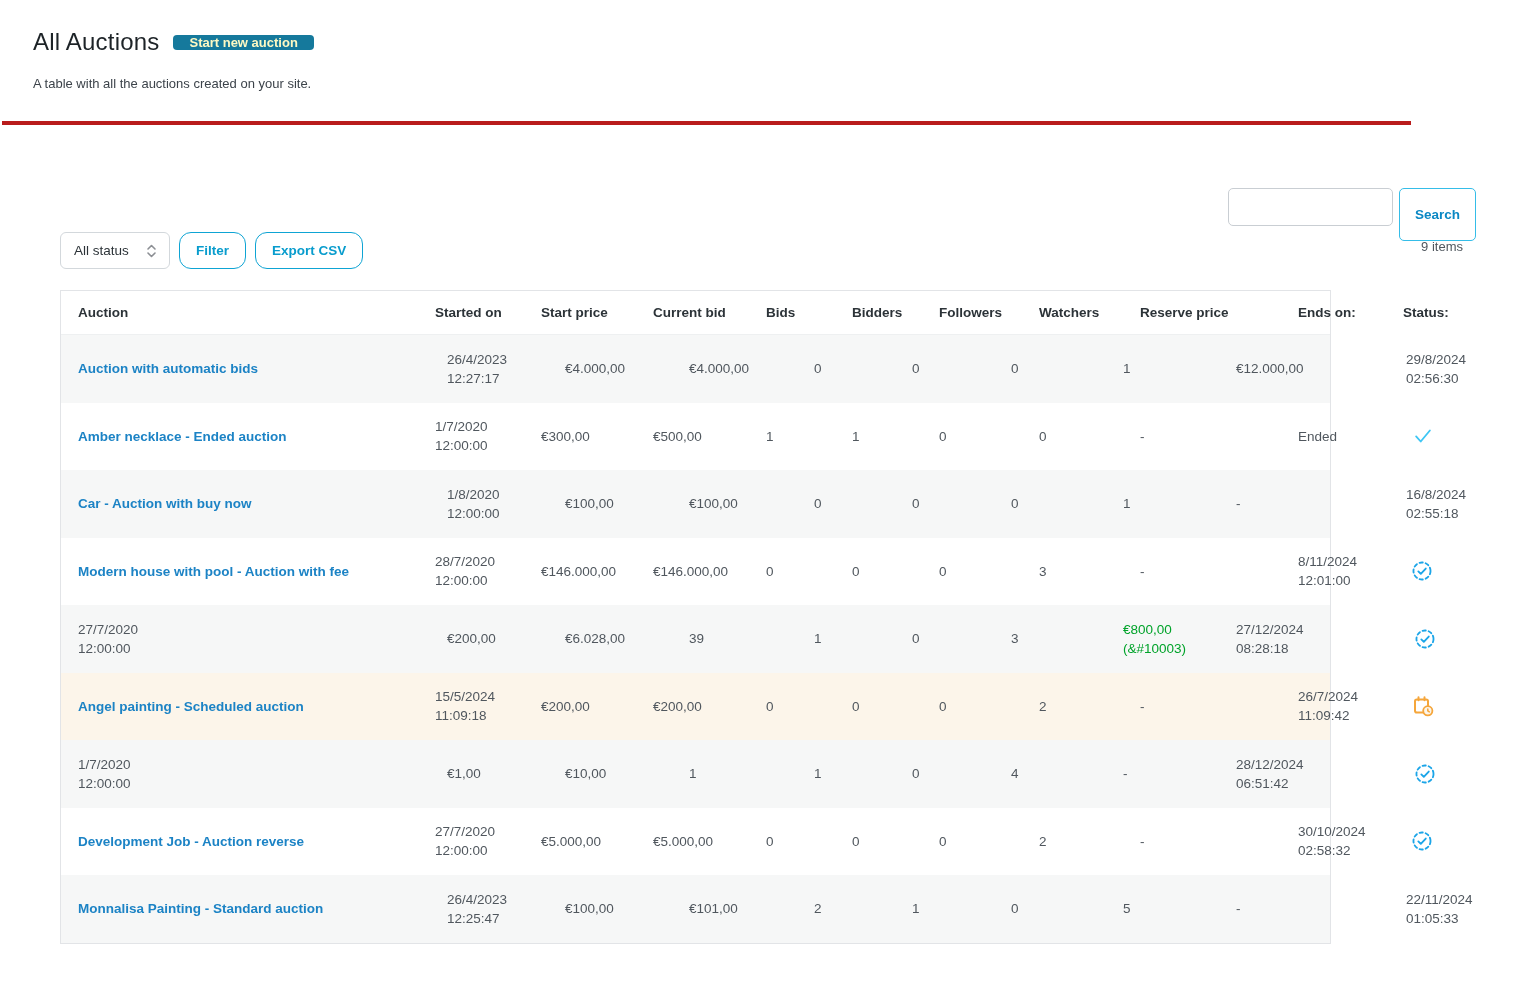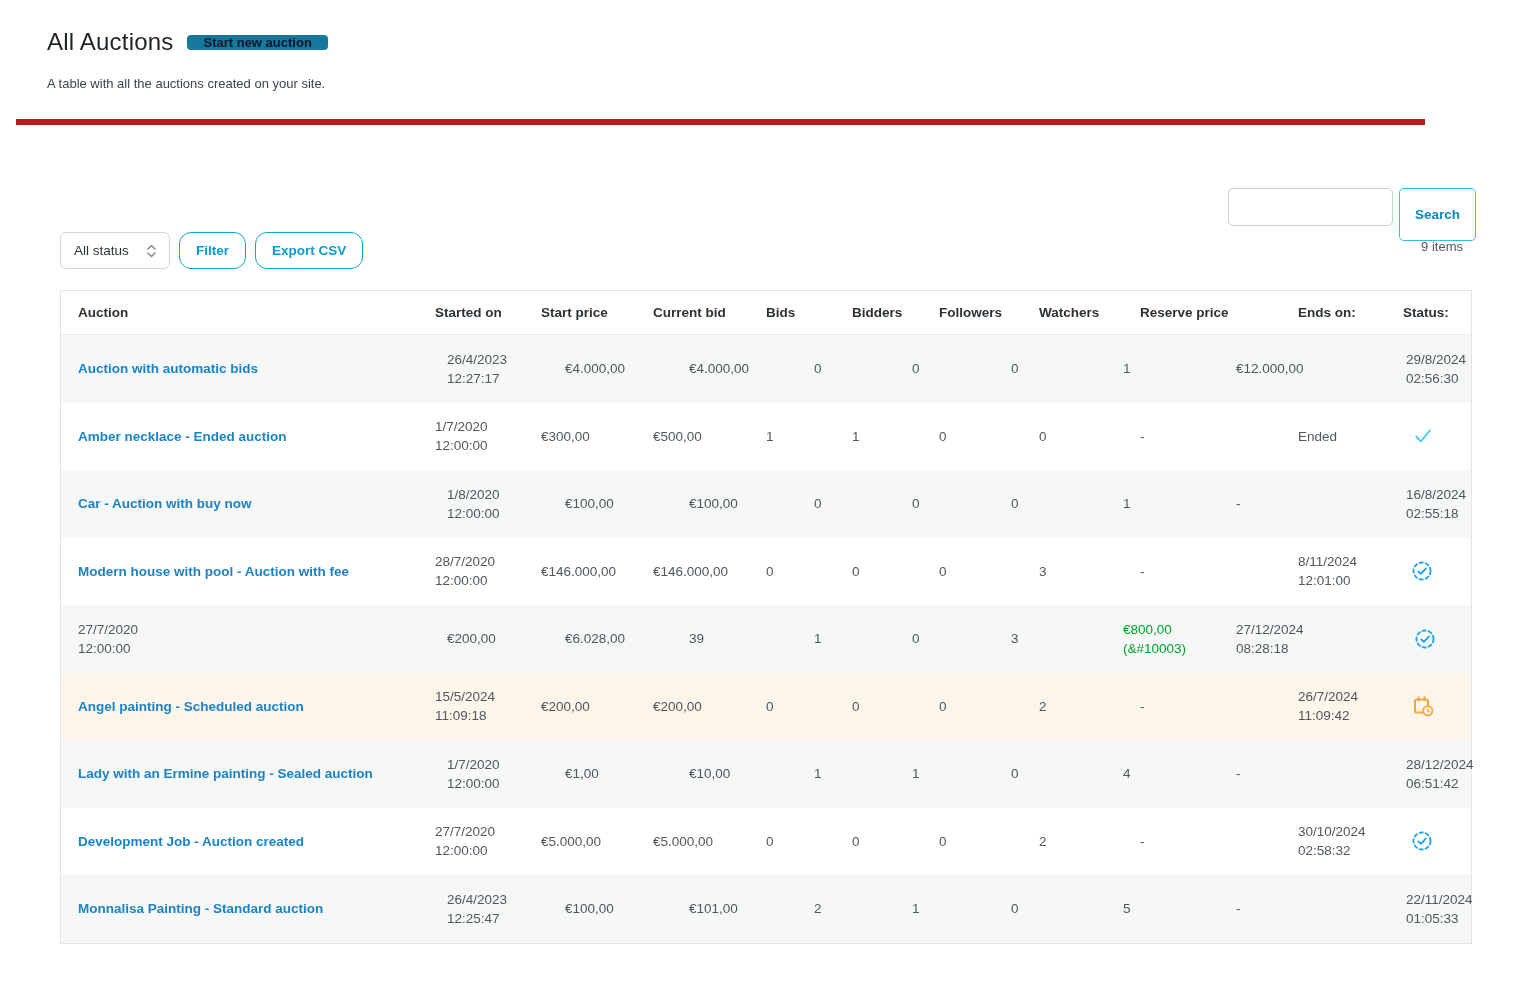--- a/index.html
+++ b/index.html
@@ -3,27 +3,27 @@
 <meta charset="utf-8">
 <style>
   * { margin: 0; padding: 0; box-sizing: border-box; }
   html, body { background: #fff; }
   body {
     width: 1526px; height: 998px; position: relative; overflow: hidden;
     font-family: "Liberation Sans", sans-serif; color: #3c434a;
   }
   
   .page-header {
-    position: absolute; left: 16px; top: 0; width: 1409px; height: 125px;
-    background: #fff; border-bottom: 6px solid #b91c1c;
+    position: absolute; left: 2px; top: 0; width: 1409px; height: 125px;
+    background: #fff; border-bottom: 4px solid #b91c1c;
   }
   .title-row { position: absolute; left: 31px; top: 28px; display: flex; align-items: center; gap: 14px; }
   h1.page-title { font-size: 24px; font-weight: 500; color: #1d2327; letter-spacing: .2px; }
   .start-btn {
-    background: #15799c; color: #0f172a; border: none; border-radius: 4px;
+    background: #15799c; color: #fef9c3; border: none; border-radius: 4px;
     font-family: inherit; font-size: 13px; font-weight: 600;
     padding: 0 16px; cursor: pointer;
   }
   .page-subtitle { position: absolute; left: 31px; top: 76px; font-size: 13px; color: #3c434a; }
 
   
   .search-area { position: absolute; top: 188px; left: 1228px; display: flex; gap: 6px; }
   .search-input {
     width: 165px; height: 38px; border: 1px solid #c9ced3; border-radius: 5px;
     font-family: inherit; font-size: 13px; padding: 0 10px; outline: none; background: #fff;
@@ -42,21 +42,21 @@
     padding: 0 12px 0 13px; font-size: 13.5px; color: #2c3338; cursor: pointer; gap: 14px;
   }
   .cyan-btn {
     height: 37px; padding: 0 16px; background: #fff; border: 1.5px solid #0ea4d4;
     border-radius: 12px; color: #089ccd; font-family: inherit; font-size: 13.5px;
     font-weight: 700; cursor: pointer;
   }
 
   
   .auction-table {
-    position: absolute; left: 60px; top: 290px; width: 1412px;
+    position: absolute; left: 60px; top: 290px; width: 1271px;
     background: #0c4a6e; border: 1px solid #e2e4e7;
   }
   .t-row {
     display: grid;
     grid-template-columns: 357px 106px 112px 113px 86px 87px 100px 101px 158px 105px 1fr;
     padding-left: 17px; align-items: center;
   }
   .t-head { height: 44px; background: #fff; border-bottom: 1px solid #eef0f1; }
   .t-head .hcell { font-size: 13.5px; font-weight: 700; color: #2c3338; }
   .t-body .t-row { height: 67.5px; }
@@ -255,21 +255,20 @@
         <div class="status-cell">
           <svg width="24" height="24" viewBox="0 0 24 24">
             <rect x="4" y="5.5" width="13" height="13" rx="1.8" fill="none" stroke="#f5a63b" stroke-width="2"></rect>
             <path d="M7.5 3.2v3 M13.5 3.2v3" fill="none" stroke="#f5a63b" stroke-width="2" stroke-linecap="round"></path>
             <circle cx="16.8" cy="16.8" r="4.6" fill="#fcf5ea" stroke="#f5a63b" stroke-width="1.8"></circle>
             <path d="M16.8 14.9v2l1.5 1" fill="none" stroke="#f5a63b" stroke-width="1.5" stroke-linecap="round"></path>
           </svg>
         </div>
       </div>
       <div class="t-row row-stripe">
-        <div class="cell"><a class="auction-link">Lady with an Ermine painting - Sealed auction</a></div>
         <div class="cell">
           <div>1/7/2020</div>
           <div>12:00:00</div>
         </div>
         <div class="cell">€1,00</div>
         <div class="cell">€10,00</div>
         <div class="cell">1</div>
         <div class="cell">1</div>
         <div class="cell">0</div>
         <div class="cell">4</div>
@@ -279,21 +278,21 @@
           <div>06:51:42</div>
         </div>
         <div class="status-cell">
           <svg width="22" height="22" viewBox="0 0 24 24">
        <circle cx="12" cy="12" r="9.3" fill="none" stroke="#1ba5e8" stroke-width="2" stroke-linecap="round" stroke-dasharray="3.6 3.2"></circle>
        <path d="M8 12.4l2.7 2.7 5.4-5.8" fill="none" stroke="#1ba5e8" stroke-width="2" stroke-linecap="round" stroke-linejoin="round"></path>
      </svg>
         </div>
       </div>
       <div class="t-row row-white">
-        <div class="cell"><a class="auction-link">Development Job - Auction created</a></div>
+        <div class="cell"><a class="auction-link">Development Job - Auction reverse</a></div>
         <div class="cell">
           <div>27/7/2020</div>
           <div>12:00:00</div>
         </div>
         <div class="cell">€5.000,00</div>
         <div class="cell">€5.000,00</div>
         <div class="cell">0</div>
         <div class="cell">0</div>
         <div class="cell">0</div>
         <div class="cell">2</div>

